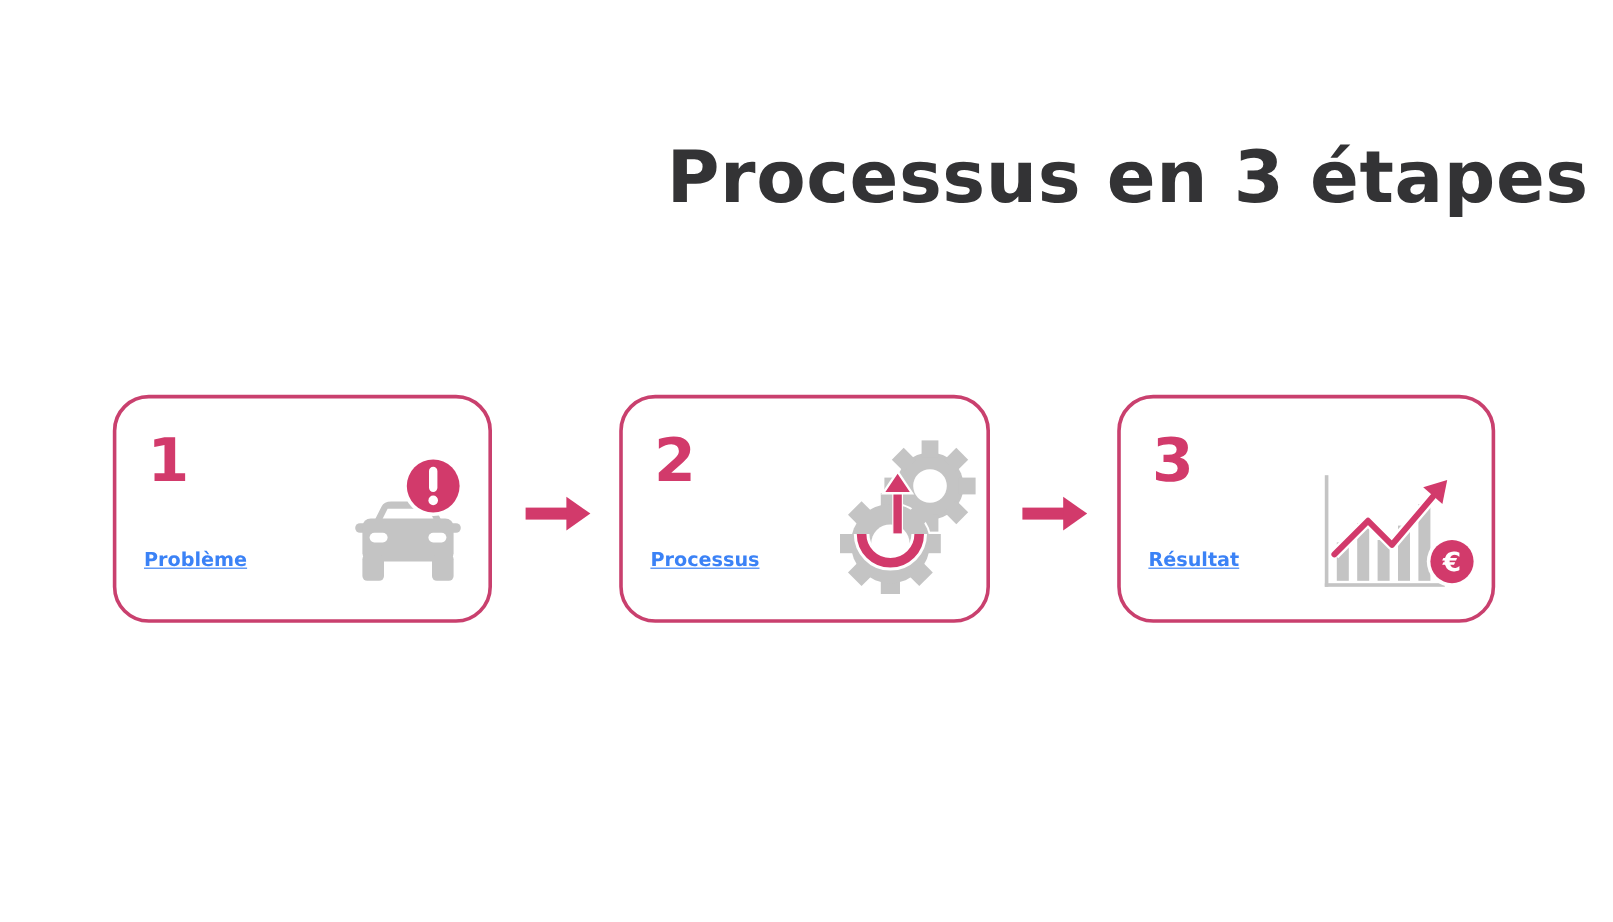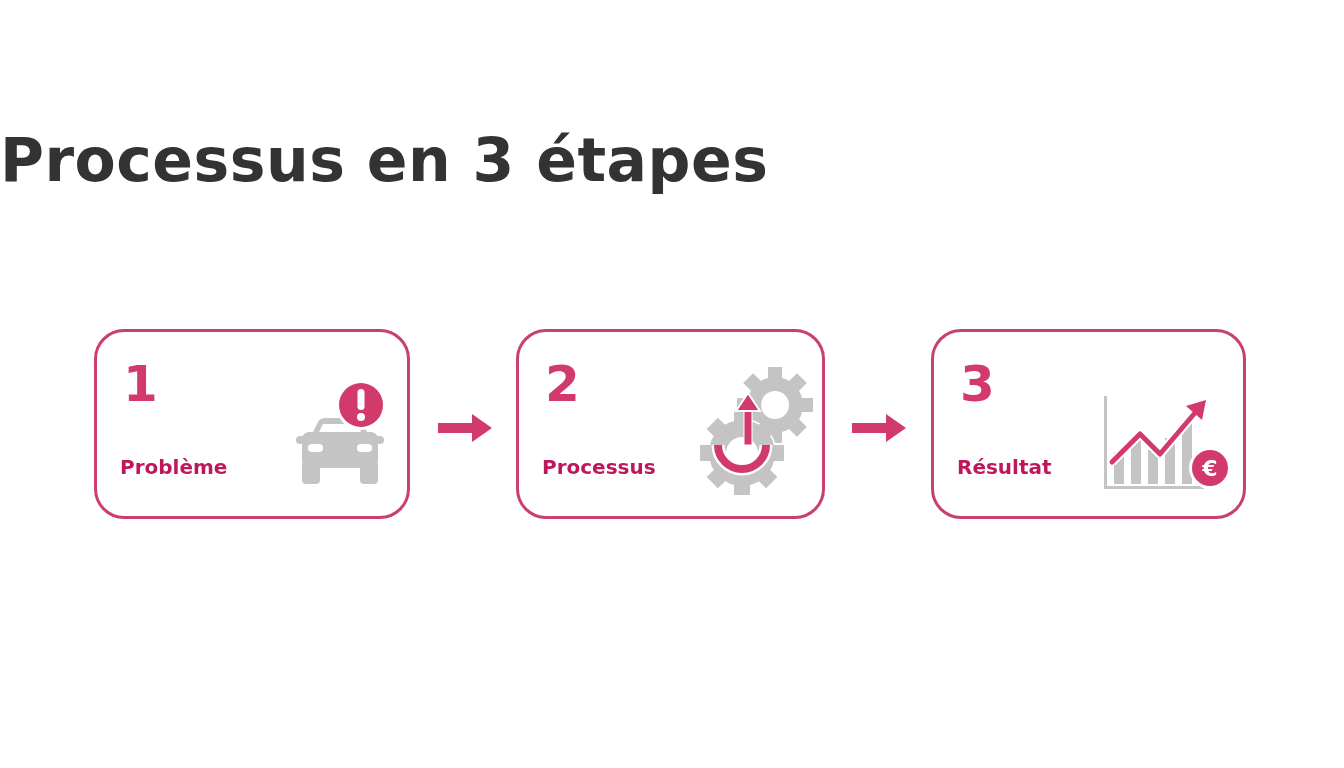--- a/index.html
+++ b/index.html
@@ -3,38 +3,38 @@
   <meta charset="utf-8">
   <style>
     html, body { margin: 0; padding: 0; }
     body {
       width: 1344px; height: 768px; background: #ffffff;
       position: relative; overflow: hidden;
       font-family: "DejaVu Sans", "Liberation Sans", sans-serif;
     }
     .title {
       position: absolute; left: 0; width: 1324px; top: 112px;
-      text-align: left; font-size: 60px; font-weight: bold;
-      color: #333335; letter-spacing: 0.5px; line-height: 72px; margin-top: 12px;
+      text-align: right; font-size: 60px; font-weight: bold;
+      color: #333335; letter-spacing: 0.5px; line-height: 72px;
     }
     .step {
       position: absolute; top: 329px; height: 190px;
       border: 3px solid #c9406e; border-radius: 30px;
       box-sizing: border-box; background: #ffffff;
     }
     .step-1 { left: 94px;  width: 316px; }
     .step-2 { left: 516px; width: 309px; }
     .step-3 { left: 931px; width: 315px; }
     .num {
       position: absolute; left: 26px; top: 22px;
       font-size: 50px; font-weight: bold; color: #d23a6b; line-height: 60px;
     }
     .label {
       position: absolute; left: 23px; top: 120px;
-      font-size: 20px; font-weight: bold; color: #be185d; line-height: 30px;
+      font-size: 16px; font-weight: bold; color: #3b82f6; line-height: 30px; text-decoration: underline;
     }
     .icon { position: absolute; }
     .step-1 .icon { left: 193px; top: 46px; width: 100px; height: 116px; }
     .step-2 .icon { left: 181px; top: 33px; width: 115px; height: 130px; }
     .step-3 .icon { left: 164px; top: 58px; width: 140px; height: 104px; }
     .arrow { position: absolute; top: 412px; width: 58px; height: 32px; }
     .arrow-1 { left: 436px; }
     .arrow-2 { left: 850px; }
   </style>
 </head>

